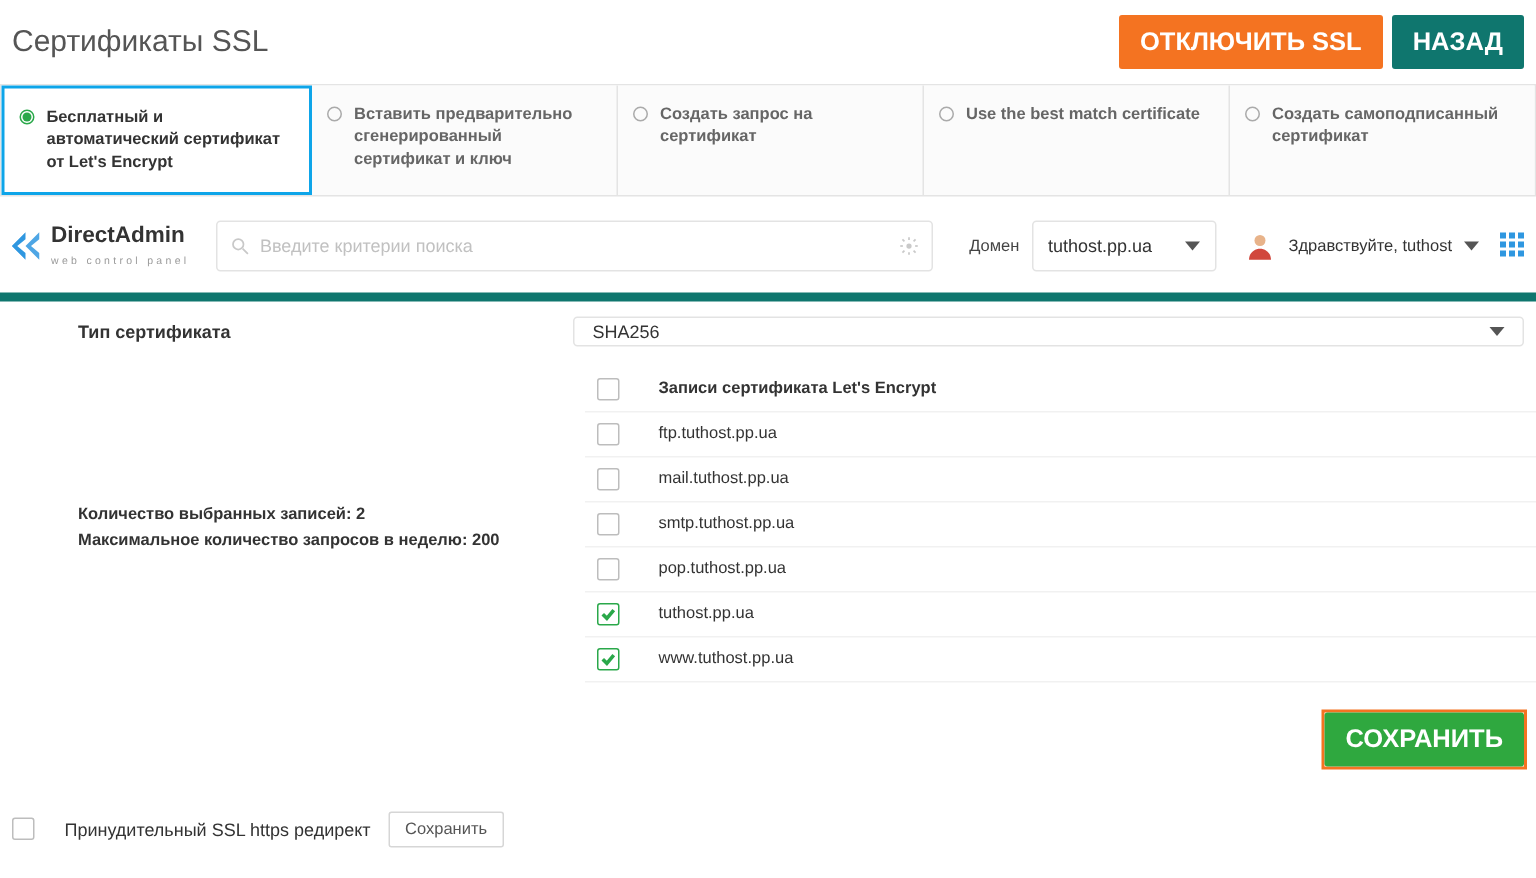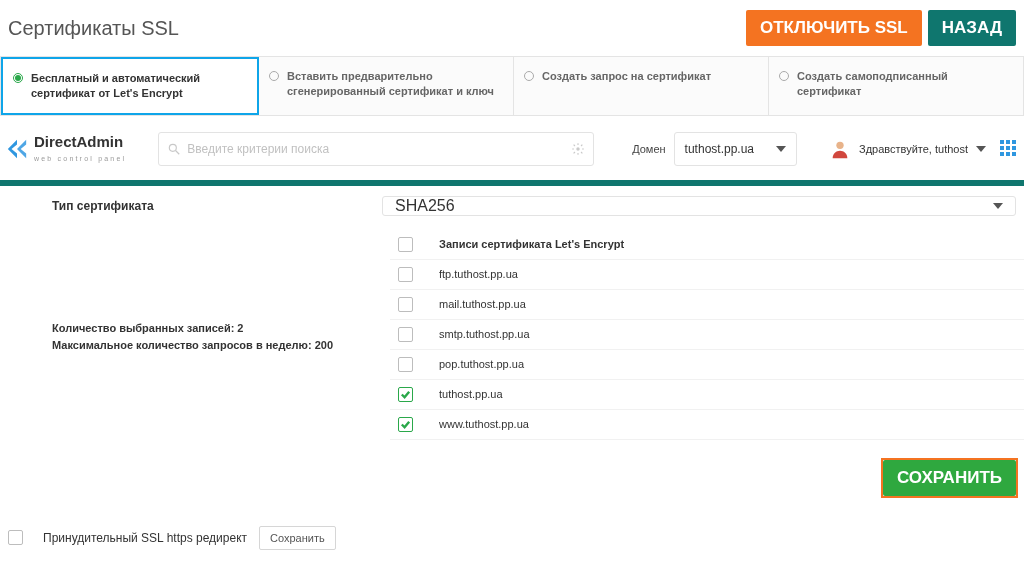--- a/index.html
+++ b/index.html
@@ -19,21 +19,21 @@
   .tab { flex: 1; padding: 12px 10px; display: flex; align-items: flex-start; gap: 8px; border-right: 1px solid #e4e4e4; background: #fbfbfb; cursor: pointer; }
   .tab:last-child { border-right: none; justify-content: space-between; }
   .tab.selected { border: 2px solid #0ea5e9; background: #fff; }
   .tab-radio { width: 10px; height: 10px; border: 1px solid #aaa; border-radius: 50%; margin-top: 2px; flex-shrink: 0; position: relative; }
   .tab.selected .tab-radio { border-color: #2aa84a; }
   .tab.selected .tab-radio::after { content:""; position:absolute; inset:1px; background:#2aa84a; border-radius:50%; }
   .tab-label { font-size: 11px; font-weight: 700; color: #333; line-height: 1.35; }
   .tab:not(.selected) .tab-label { color: #666; font-weight: 600; }
   
   
-  .da-bar { display: flex; align-items: center; gap: 32px; padding: 4px 6px 14px 6px; }
+  .da-bar { display: flex; align-items: center; gap: 18px; padding: 4px 6px 14px 6px; }
   .da-logo { display: flex; align-items: center; gap: 6px; }
   .da-logo-mark { width: 22px; height: 22px; }
   .da-logo-text strong { font-size: 15px; font-weight: 800; color: #333; display: block; }
   .da-logo-text small  { font-size: 7px; letter-spacing: 2.2px; color: #9a9a9a; text-transform: lowercase; }
   .search-wrap { flex: 1; display: flex; align-items: center; border: 1px solid #e3e3e3; border-radius: 3px; height: 34px; padding: 0 8px; background:#fff; }
   .search-icon { width: 14px; height: 14px; margin-right: 6px; opacity: .4; }
   .search-input { flex: 1; border: none; outline: none; font-size: 12px; color:#555; }
   .search-input::placeholder { color: #c1c1c1; }
   .gear-icon { width: 14px; height: 14px; opacity: .45; cursor:pointer; }
   .domain-block { display: flex; align-items: center; gap: 8px; padding-left: 6px; }
@@ -43,21 +43,21 @@
   .user-block { display:flex; align-items:center; gap:8px; }
   .avatar { width:22px; height:22px; }
   .greeting { font-size:11px; }
   .grid-icon { width:18px; height:18px; display:grid; grid-template-columns:repeat(3,4px); grid-auto-rows:4px; gap:2px; cursor:pointer; margin-left:6px; }
   .grid-icon span { background:#2f97e0; }
   
   
   .form-section { border-top:6px solid #0f766e;padding-left:44px; }
   .row { display:flex; align-items:center; border-bottom:0; padding:10px 8px; }
   .row-label { width: 330px; font-size:12px; font-weight:700; color:#333; }
-  .cert-select { flex:1; border:1px solid #e3e3e3; border-radius:3px; height:20px; padding:0 12px; display:flex; align-items:center; justify-content:space-between; font-size:16px; cursor:pointer; }
+  .cert-select { flex:1; border:1px solid #e3e3e3; border-radius:3px; height:20px; padding:0 12px; display:flex; align-items:center; justify-content:space-between; font-size:12px; cursor:pointer; }
   
   .records-wrap { display:flex; align-items:flex-start; padding: 4px 0 4px 8px; }
   .records-side { width: 338px; padding-top: 90px; }
   .records-side p { font-size:11px; font-weight:700; color:#333; line-height:1.6; }
   .records-table { flex:1; }
   .rec-row { display:flex; align-items:center; height:30px; border-bottom:1px solid #f1f1f1; padding:0 8px; }
   .rec-row.head { font-weight:700; }
   .chk { width:15px; height:15px; border:1px solid #bdbdbd; border-radius:2px; margin-right:26px; display:flex; align-items:center; justify-content:center; cursor:pointer; background:#fff; }
   .chk.checked { border-color:#2aa84a; }
   .chk.checked svg { display:block; }
@@ -87,20 +87,24 @@
     <span class="tab-radio"></span>
     <span class="tab-label">Бесплатный и автоматический сертификат от Let's Encrypt</span>
   </div>
   <div class="tab">
     <span class="tab-radio"></span>
     <span class="tab-label">Вставить предварительно сгенерированный сертификат и ключ</span>
   </div>
   <div class="tab">
     <span class="tab-radio"></span>
     <span class="tab-label">Создать запрос на сертификат</span>
+  </div>
+  <div class="tab">
+    <span class="tab-radio"></span>
+    <span class="tab-label">Use the best match certificate</span>
   </div>
   <div class="tab">
     <span class="tab-radio"></span>
     <span class="tab-label">Создать самоподписанный сертификат</span>
   </div>
 </div>
 
 <div class="da-bar">
   <div class="da-logo">
     <svg class="da-logo-mark" viewBox="0 0 24 24">

